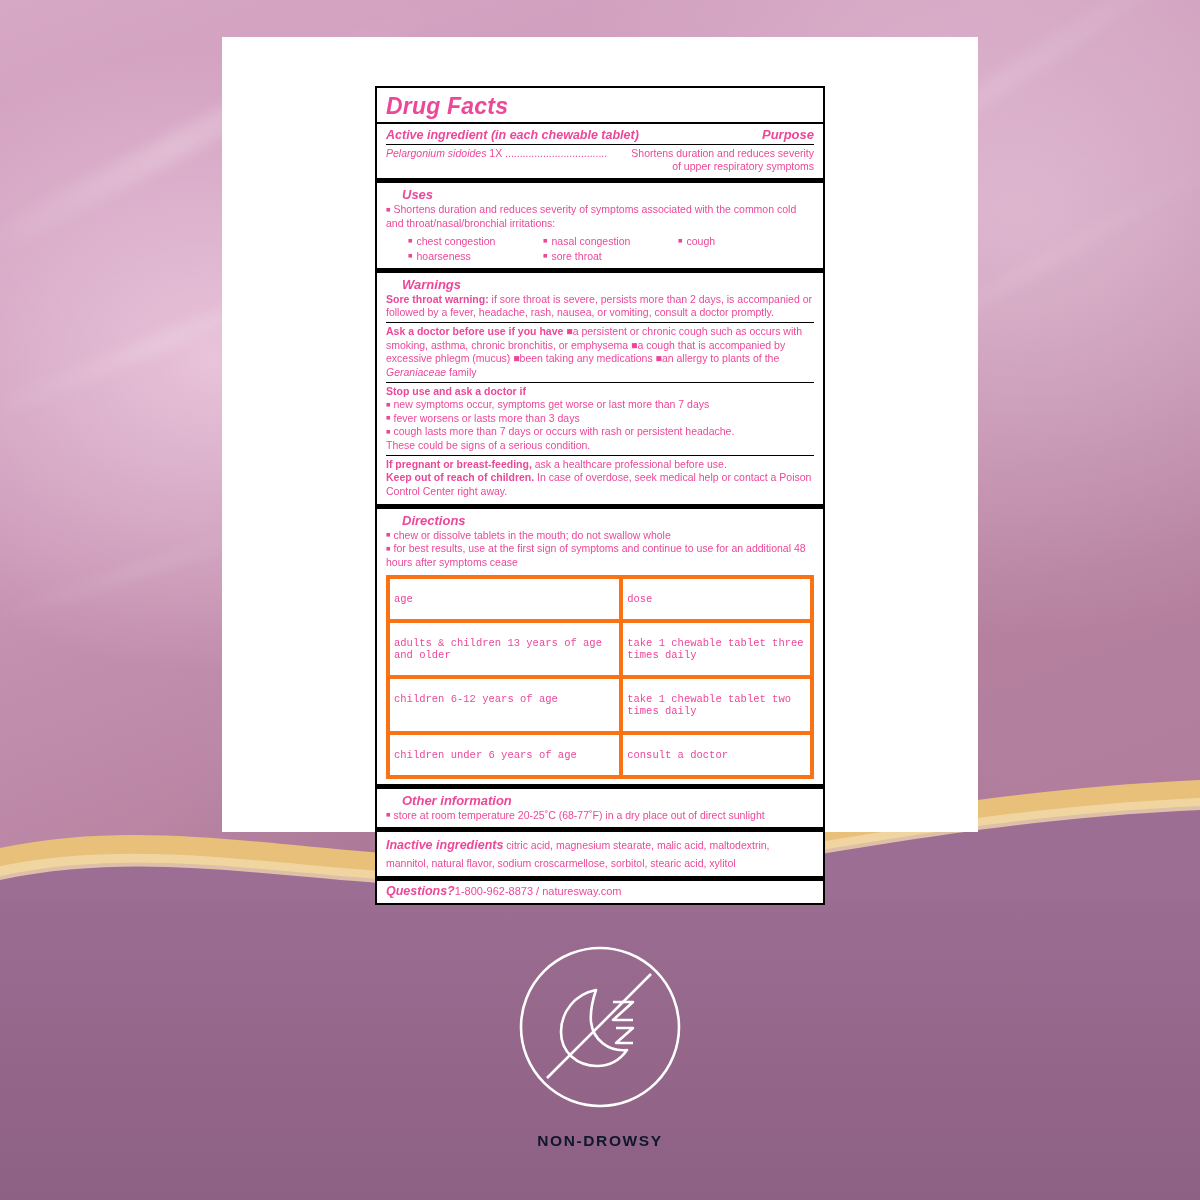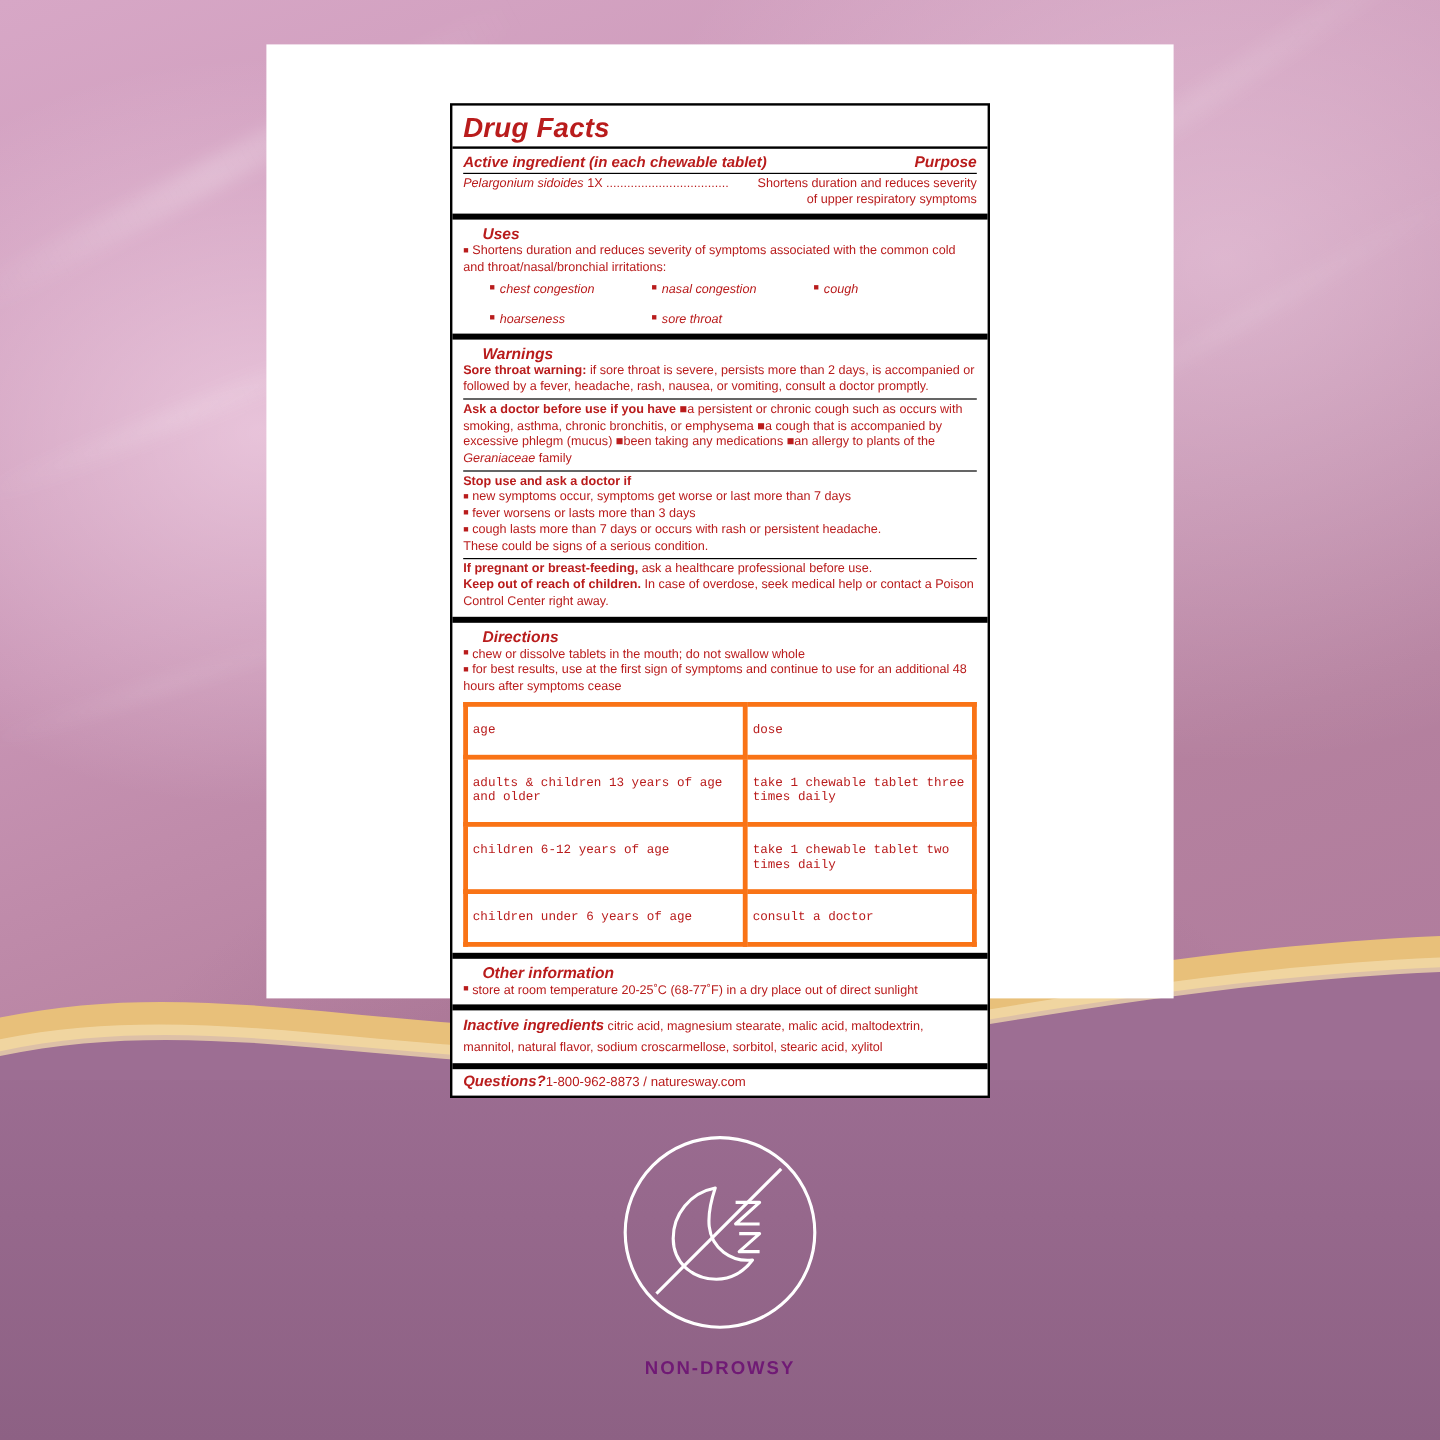--- a/index.html
+++ b/index.html
@@ -45,21 +45,21 @@
     width: 756px; height: 795px;
     background: #ffffff;
   }
 
   
   .df {
     position: absolute; left: 375px; top: 86px;
     width: 450px;
     background: #fff;
     border: 2.5px solid #000;
-    color: #b91c1c;
+    color: #ec4899;
   }
   .df-title {
     font-size: 23px; font-weight: bold; font-style: italic;
     letter-spacing: .2px;
     padding: 6px 8px 4px 9px;
     border-bottom: 2.5px solid #000;
     line-height: 1.05;
   }
   .sec { padding: 3px 9px 5px 9px; }
   .rule-thick { border-top: 5.5px solid #000; }
@@ -79,24 +79,23 @@
   .ai-right { flex: 1; text-align: right; }
 
   .body-t { font-size: 10.5px; line-height: 1.3; }
   .body-t b { font-weight: bold; }
   .bullet { display: block; font-size: 10.5px; line-height: 1.3; }
   .bullet .bt { font-size: 7.5px; vertical-align: 1.5px; margin-right: 3px; }
 
   .sub-grid {
     display: grid;
     grid-template-columns: 135px 135px auto;
-    row-gap: 13px;
+    row-gap: 3px;
     font-size: 10.5px;
     margin: 4px 0 1px 22px;
-    font-style: italic;
   }
   .sub-grid span .bt { font-size: 7.5px; vertical-align: 1.5px; margin-right: 4px; }
 
   .para { margin-top: 5px; }
   .para.first { margin-top: 1px; }
 
   
   .dose {
     width: 100%;
     border-collapse: collapse;
@@ -116,21 +115,21 @@
 
   .inact .lbl { font-weight: bold; font-style: italic; font-size: 12.5px; margin-top: 20px; }
 
   
   .badge {
     position: absolute; left: 0; right: 0; bottom: 50px;
     display: flex; flex-direction: column; align-items: center;
   }
   .badge-label {
     margin-top: 22px;
-    color: #701a75;
+    color: #0f172a;
     font-size: 15.5px;
     letter-spacing: 1.6px;
     font-weight: bold;
   }
 </style>
 </head>
 <body>
 
 <div class="bg">
   <div class="bg-streak s1"></div>

